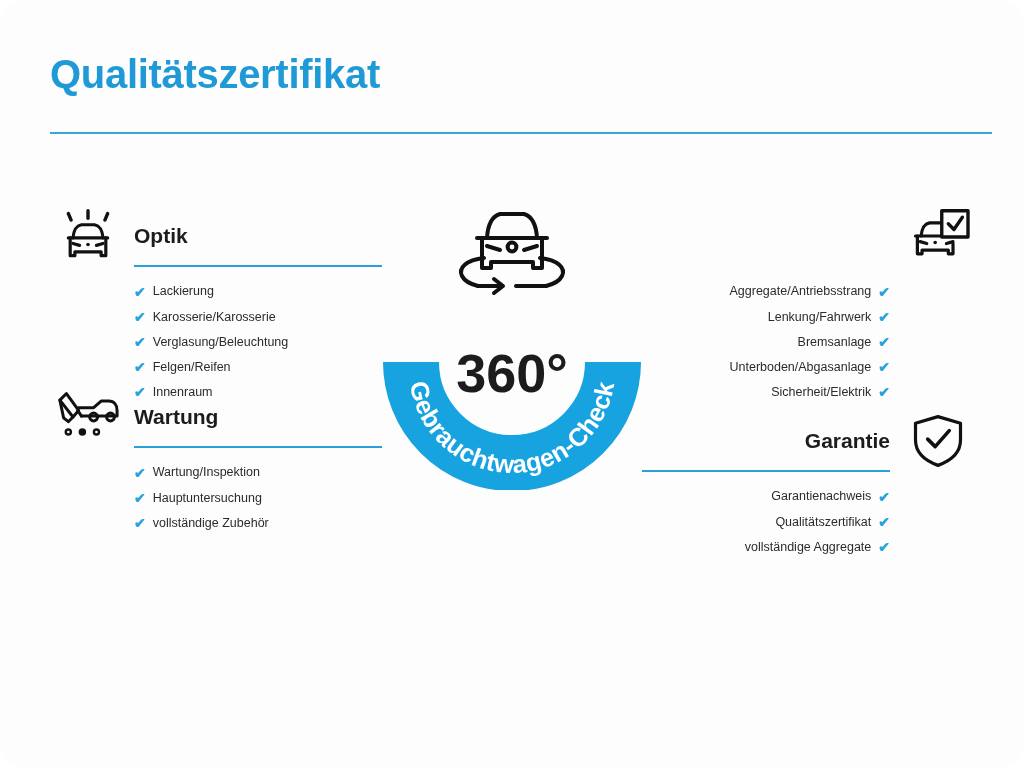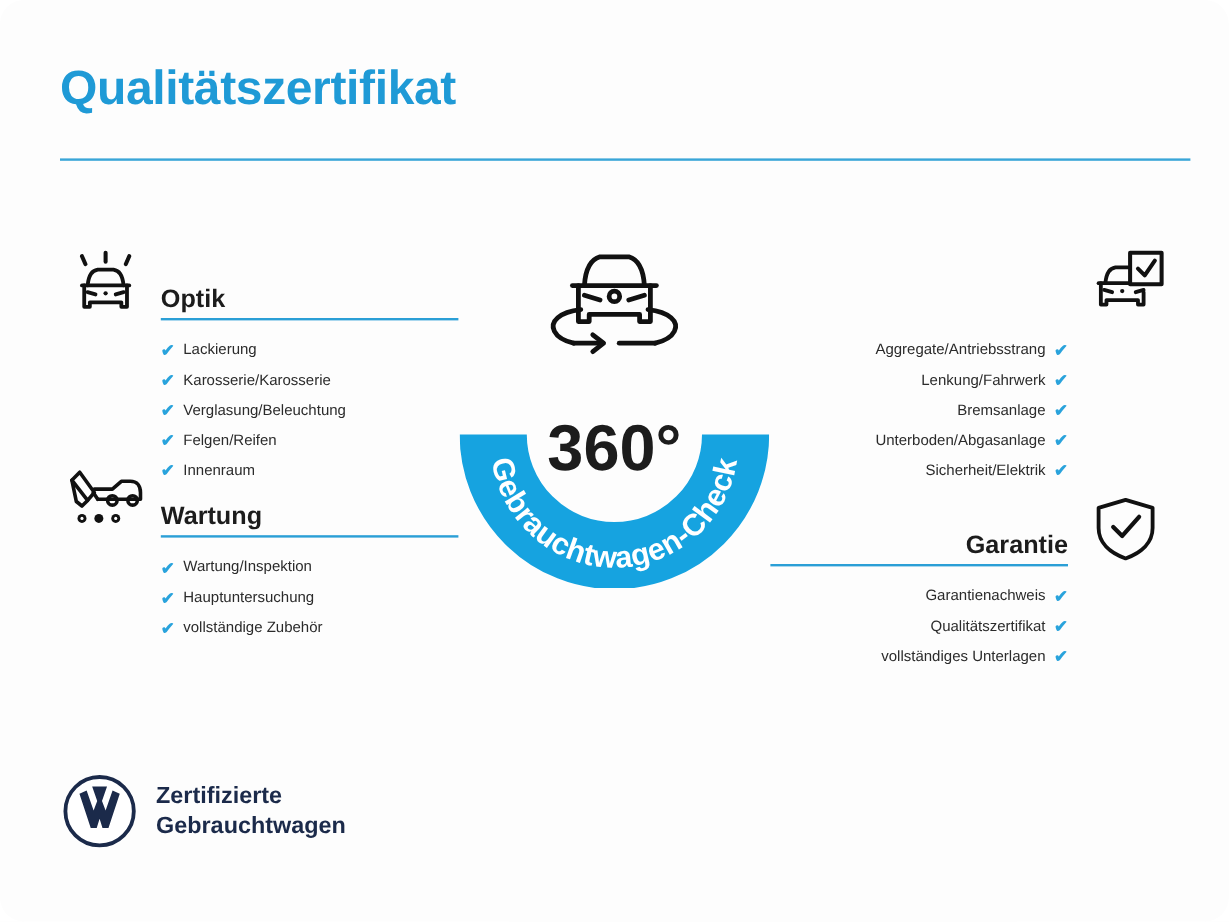--- a/index.html
+++ b/index.html
@@ -76,21 +76,21 @@
     width: 248px;
   }
   .col-left .sec-title-wrap  { left: 86px; }
   .col-right .sec-title-wrap { right: 88px; }
 
   .sec-title {
     font-size: 21px;
     font-weight: bold;
     color: #1c1c1c;
     line-height: 1.1;
-    padding-bottom: 4px;
+    padding-bottom: 18px;
   }
   .col-left .sec-title  { text-align: left; }
   .col-right .sec-title { text-align: right; }
 
   .sec-underline {
     height: 2px;
     background: #2b9fd6;
     width: 100%;
   }
 
@@ -317,21 +317,21 @@
     <ul class="check-list">
       <li class="check-item">
         <span>Garantienachweis</span>
         <span class="tick">✔</span>
       </li>
       <li class="check-item">
         <span>Qualitätszertifikat</span>
         <span class="tick">✔</span>
       </li>
       <li class="check-item">
-        <span>vollständiges Unterlagen</span>
+        <span>vollständige Aggregate</span>
         <span class="tick">✔</span>
       </li>
     </ul>
   </div>
 
   <div class="badge-car">
     <svg viewBox="0 0 136 104" width="136" height="104" fill="none" stroke="#111111" stroke-width="4" stroke-linecap="round" stroke-linejoin="round">
 
       <path d="M43 42 C44 26 49 20 56 18 L80 18 C87 20 92 26 93 42"></path>
 
@@ -365,28 +365,14 @@
       </g>
 
       <text x="129" y="134" text-anchor="middle" font-family="Liberation Sans, sans-serif" font-size="54" font-weight="bold" fill="#1c1c1c">360°</text>
 
       <text font-family="Liberation Sans, sans-serif" font-size="25.5" font-weight="bold" fill="#ffffff" letter-spacing="0.2">
         <textPath href="#arcPath" startOffset="50%" text-anchor="middle">Gebrauchtwagen-Check</textPath>
       </text>
     </svg>
   </div>
 
-  <div class="footer">
-    <div class="vw-logo">
-      <svg viewBox="0 0 62 62" width="62" height="62" fill="none">
-        <circle cx="31" cy="31" r="28.5" stroke="#1b2a4a" stroke-width="3.2" fill="#ffffff"></circle>
-        <path d="M31 10.5 L24.8 10.5 L29.0 22.6 L26.0 30.4 L20.2 13.8 L14.2 16.4
-                 L23.6 45.0 L28.6 45.0 L31 37.2 L33.4 45.0 L38.4 45.0 L47.8 16.4
-                 L41.8 13.8 L36.0 30.4 L33.0 22.6 L37.2 10.5 Z" fill="#1b2a4a"></path>
-      </svg>
-    </div>
-    <div class="footer-text">
-      <div>Zertifizierte</div>
-      <div>Gebrauchtwagen</div>
-    </div>
-  </div>
 
 </div>
 
 </body></html>

